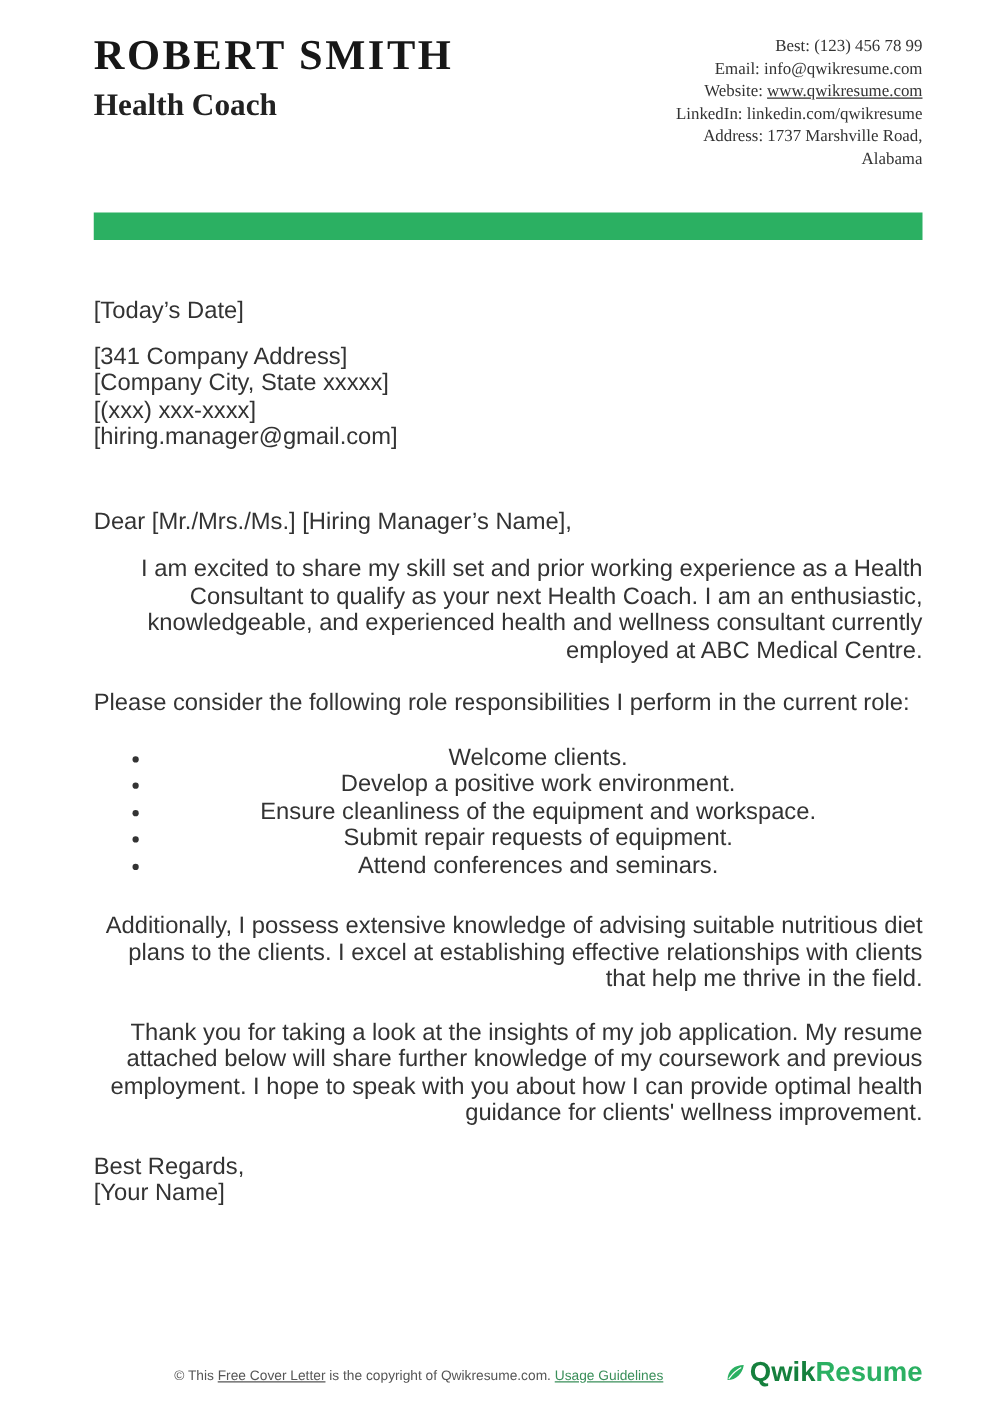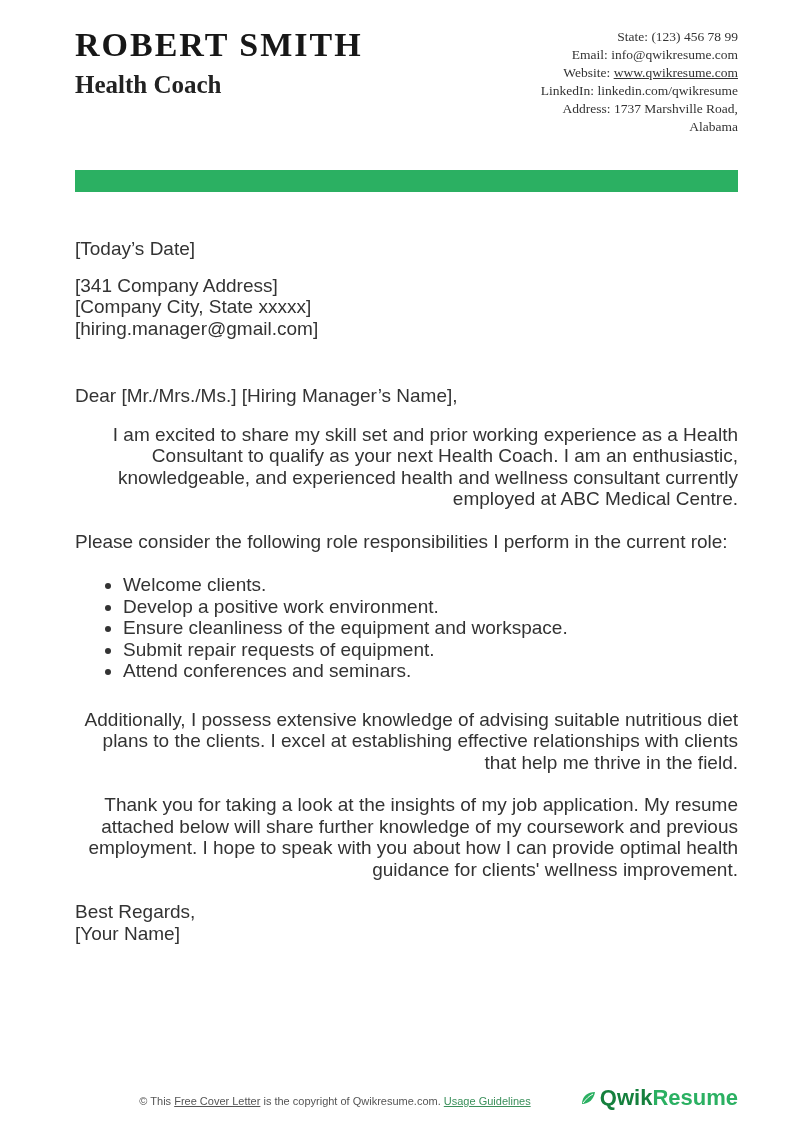--- a/index.html
+++ b/index.html
@@ -58,20 +58,21 @@
   
   .letter { margin-top: 46px; font-size: 19px; line-height: 21.5px; color: #333333; }
   .date-line { margin-bottom: 15px; }
   .addr-block { margin-bottom: 46px; }
   .salutation { margin-bottom: 17px; }
   .para { margin-bottom: 21px; text-align: right; }
   .lead { margin-bottom: 22px; }
   ul.resp {
     margin: 0 0 27px 0;
     padding-left: 48px;
+    text-align: center;
   }
   ul.resp li { margin-bottom: 0; }
   .closing-block { margin-top: 0; }
 
   
   .footer {
     position: absolute;
     left: 0; right: 0;
     bottom: 10px;
     height: 36px;
@@ -114,21 +115,21 @@
 <div class="page">
   <div class="content">
 
     <div class="header">
       <div>
         <div class="name">ROBERT SMITH</div>
         <div class="role">Health Coach</div>
       </div>
       <div class="contact">
         <div class="line">
-          <span>State:</span>
+          <span>Best:</span>
           <span>(123) 456 78 99</span>
         </div>
         <div class="line">
           <span>Email:</span>
           <span>info@qwikresume.com</span>
         </div>
         <div class="line">
           <span>Website:</span>
           <span class="underline">www.qwikresume.com</span>
         </div>
@@ -145,20 +146,21 @@
     </div>
 
     <div class="green-bar"></div>
 
     <div class="letter">
       <div class="date-line">[Today’s Date]</div>
 
       <div class="addr-block">
         <div>[341 Company Address]</div>
         <div>[Company City, State xxxxx]</div>
+        <div>[(xxx) xxx-xxxx]</div>
         <div>[hiring.manager@gmail.com]</div>
       </div>
 
       <div class="salutation">Dear [Mr./Mrs./Ms.] [Hiring Manager’s Name],</div>
 
       <p class="para">I am excited to share my skill set and prior working experience as a Health Consultant to qualify as your next Health Coach. I am an enthusiastic, knowledgeable, and experienced health and wellness consultant currently employed at ABC Medical Centre.</p>
 
       <p class="lead">Please consider the following role responsibilities I perform in the current role:</p>
 
       <ul class="resp">

